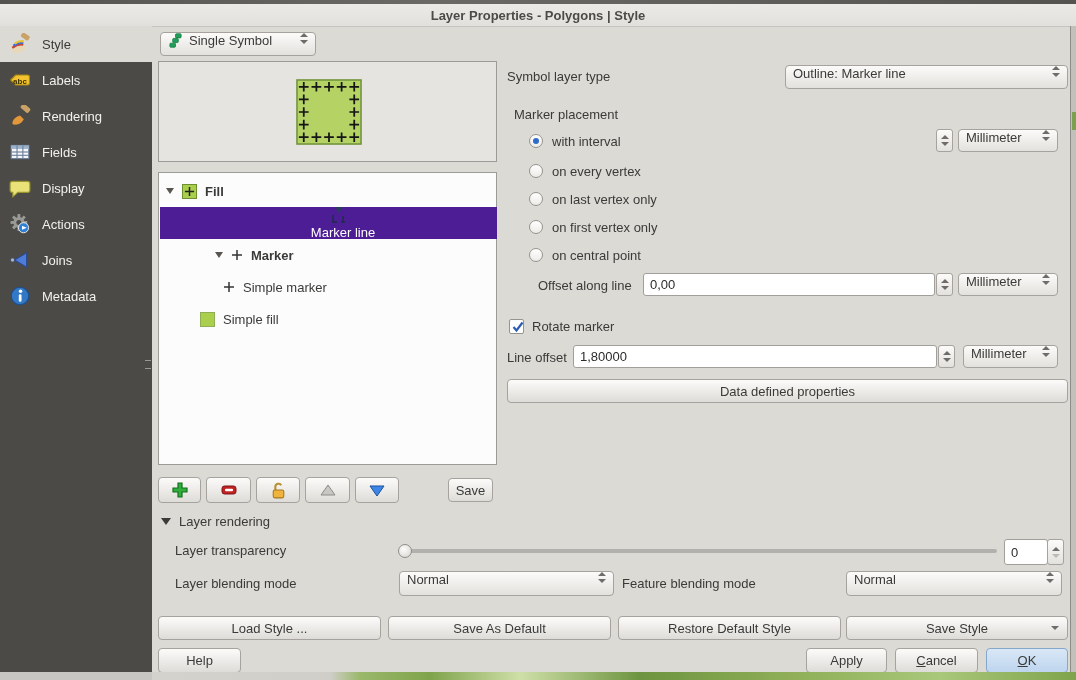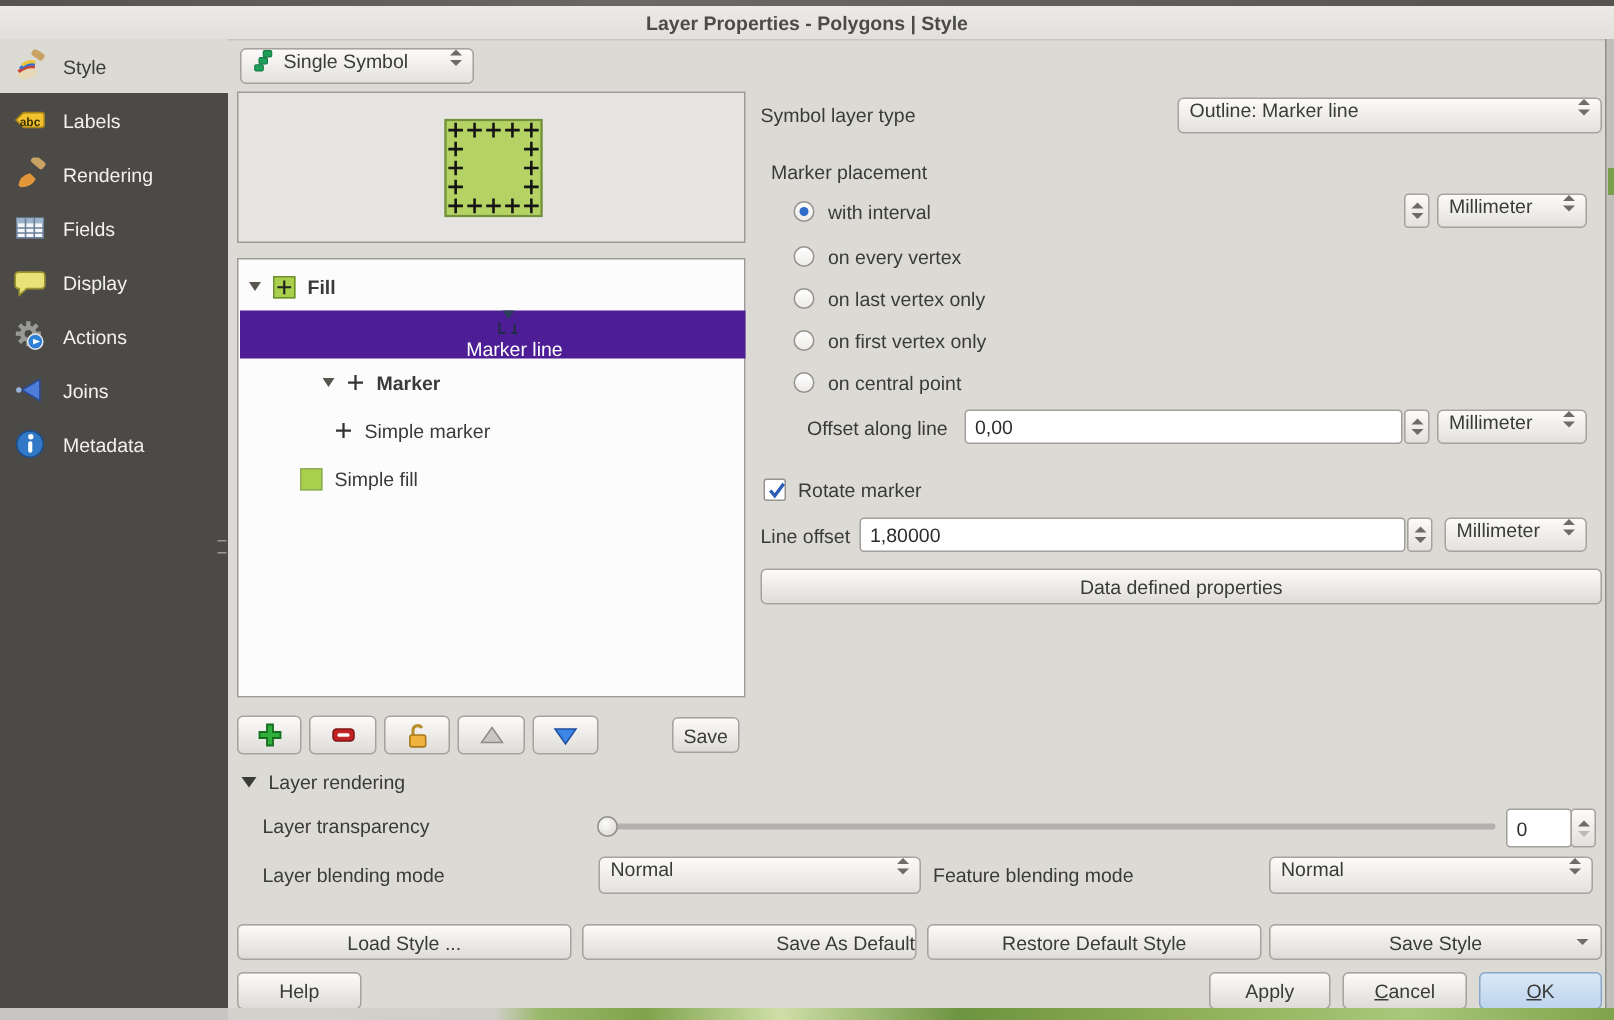--- a/index.html
+++ b/index.html
@@ -382,21 +382,21 @@
     <span>Normal</span>
     <span class="arrows">
         <span class="arr-up"></span>
         <span class="arr-dn"></span>
       </span>
   </div>
 
   <div class="btn" style="left:158px;top:616px;width:223px;height:24px;">
     <span>Load Style ...</span>
   </div>
-  <div class="btn" style="left:388px;top:616px;width:223px;height:24px;justify-content:flex-end;">
+  <div class="btn" style="left:388px;top:616px;width:223px;height:24px;">
     <span>Save As Default</span>
   </div>
   <div class="btn" style="left:618px;top:616px;width:223px;height:24px;">
     <span>Restore Default Style</span>
   </div>
   <div class="btn" style="left:846px;top:616px;width:222px;height:24px;">
     <span>Save Style</span>
     <span class="arr-dn" style="position:absolute;right:8px;"></span>
   </div>
 

